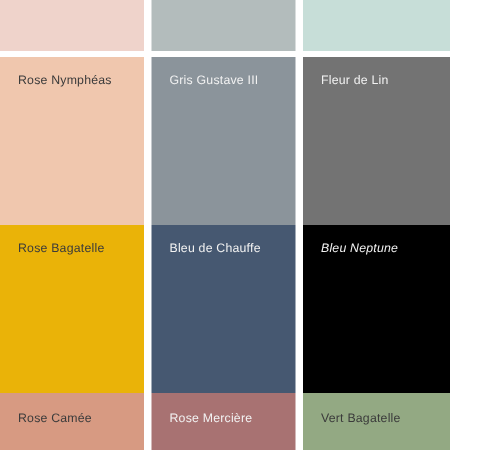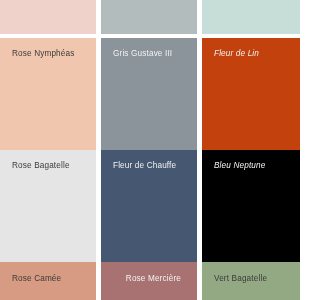--- a/index.html
+++ b/index.html
@@ -87,41 +87,41 @@
   <div class="gap-row"></div>
 
   <div class="swatch" style="background-color: rgb(240, 199, 174);">
     <span class="swatch-label label-dark">Rose Nymphéas</span>
   </div>
   <div class="gap-col"></div>
   <div class="swatch" style="background-color: rgb(139, 148, 155); padding-left: 34px;">
     <span class="swatch-label label-light">Gris Gustave III</span>
   </div>
   <div class="gap-col"></div>
-  <div class="swatch" style="background-color: #c2410c; font-style: italic;">
+  <div class="swatch" style="background-color: #737373;">
     <span class="swatch-label label-light">Fleur de Lin</span>
   </div>
 
-  <div class="swatch" style="background-color: #e5e5e5;">
+  <div class="swatch" style="background-color: #eab308;">
     <span class="swatch-label label-dark">Rose Bagatelle</span>
   </div>
   <div class="gap-col"></div>
   <div class="swatch" style="background-color: rgb(70, 88, 113);">
-    <span class="swatch-label label-light">Fleur de Chauffe</span>
+    <span class="swatch-label label-light">Bleu de Chauffe</span>
   </div>
   <div class="gap-col"></div>
   <div class="swatch" style="background-color: #000000; font-style: italic;">
     <span class="swatch-label label-light">Bleu Neptune</span>
   </div>
 
   <div class="swatch partial-bottom" style="background-color: rgb(215, 154, 130);">
     <span class="swatch-label label-dark">Rose Camée</span>
   </div>
   <div class="gap-col"></div>
-  <div class="swatch partial-bottom" style="background-color: rgb(168, 114, 114); text-align: right;">
+  <div class="swatch partial-bottom" style="background-color: rgb(168, 114, 114);">
     <span class="swatch-label label-light">Rose Mercière</span>
   </div>
   <div class="gap-col"></div>
   <div class="swatch partial-bottom" style="background-color: rgb(147, 169, 131);">
     <span class="swatch-label label-dark">Vert Bagatelle</span>
   </div>
 
 </div>
 
 </body></html>

